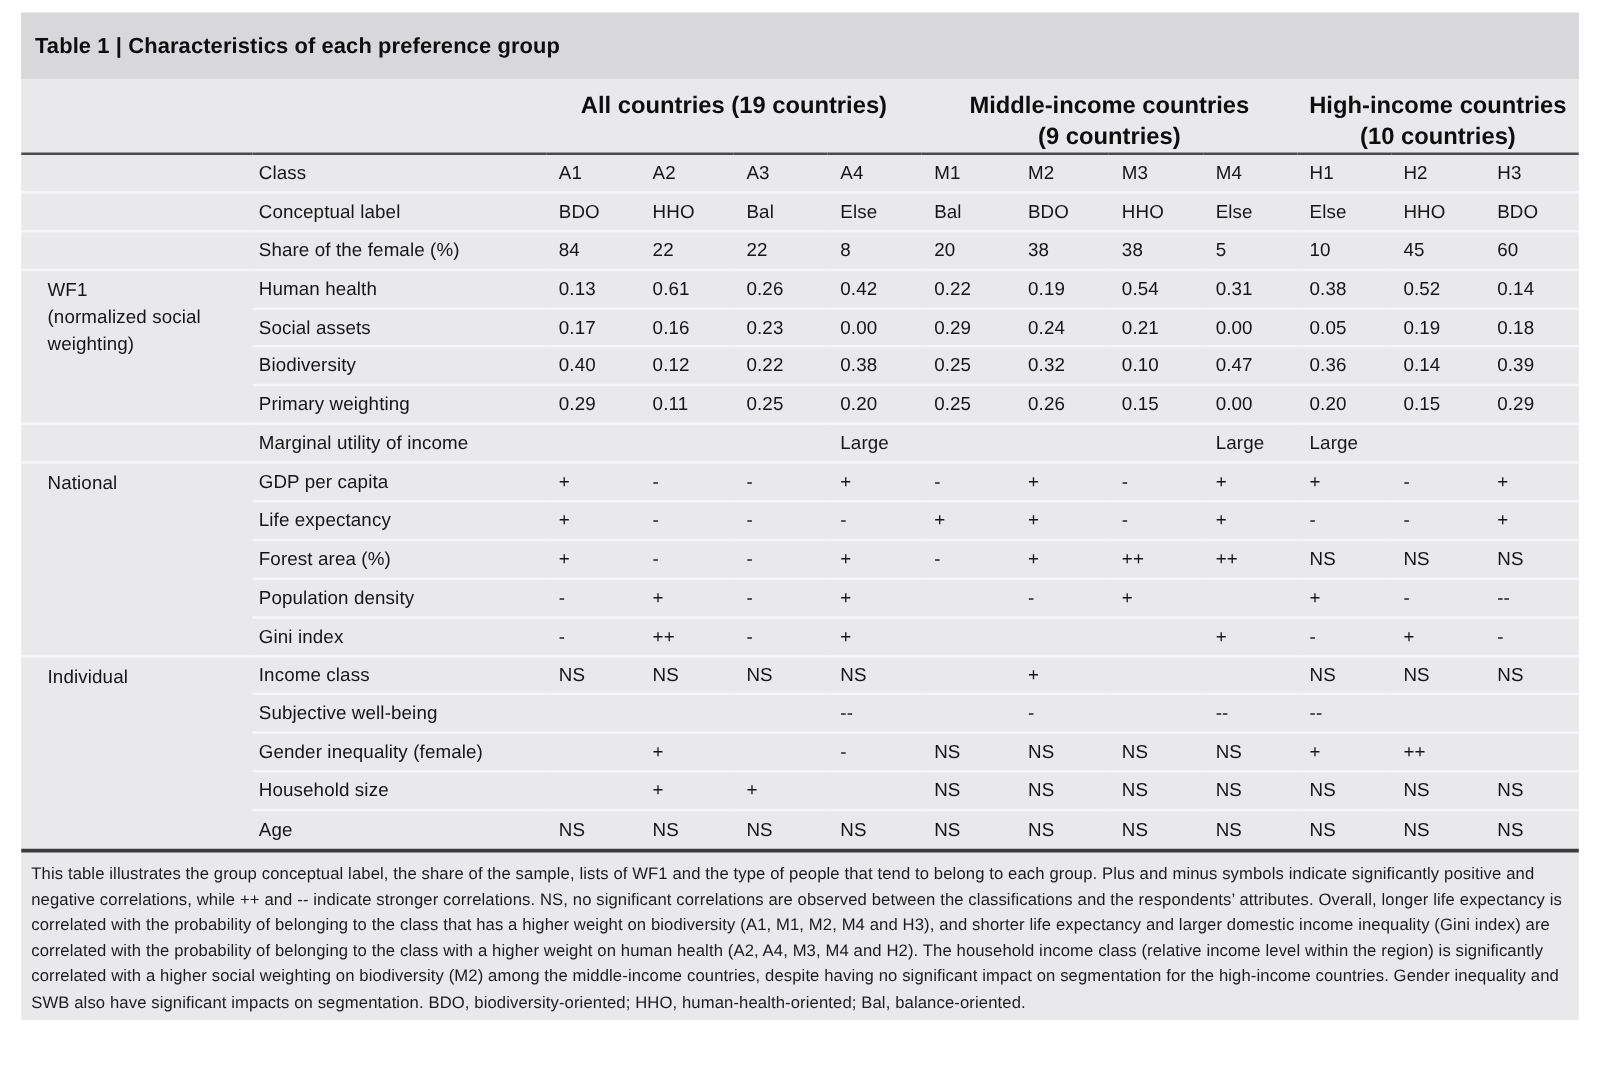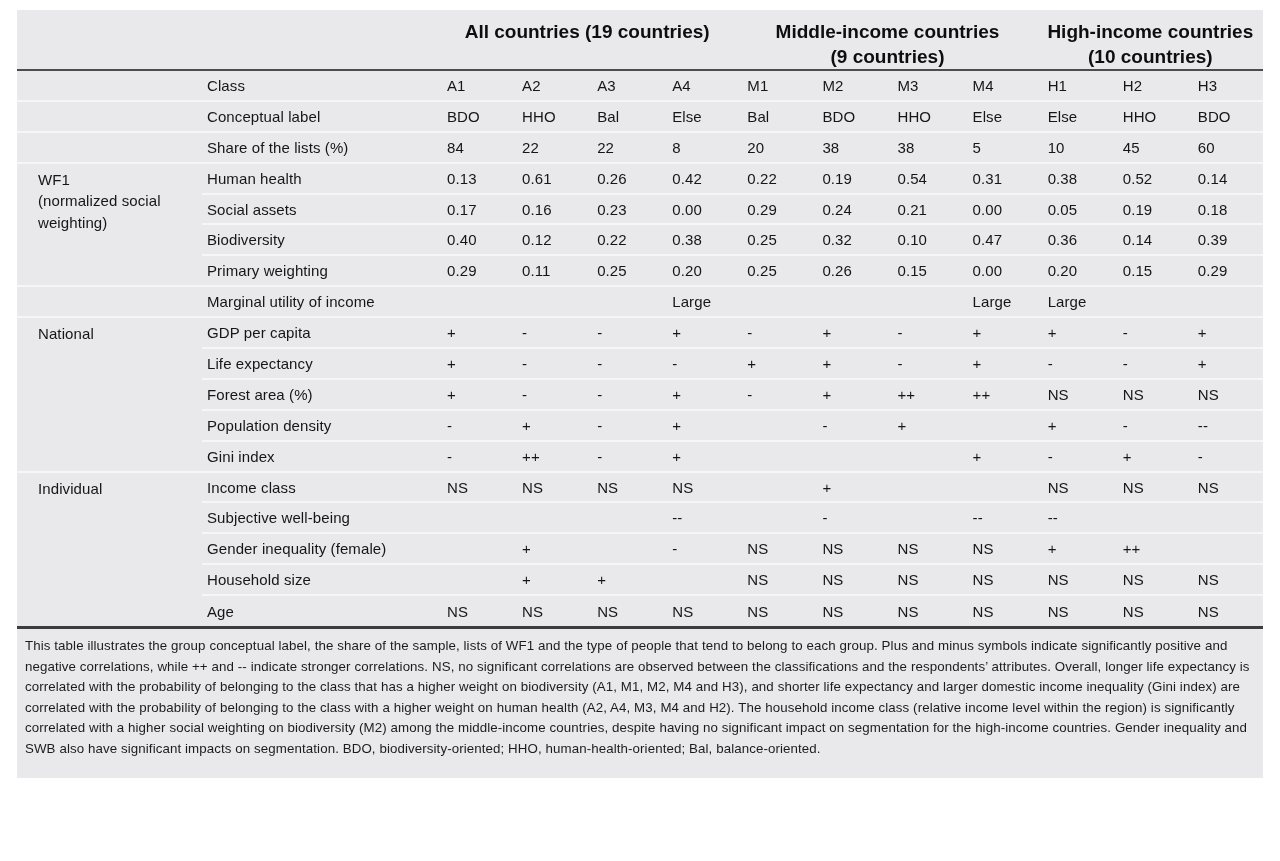--- a/index.html
+++ b/index.html
@@ -63,33 +63,34 @@
     white-space: pre-line;
     line-height: 21.5px;
   }
   td.row-label { padding-left: 5px; }
   td.val { padding-left: 10px; }
   .bottom-rule {
     height: 3px;
     background: #3c3c3c;
   }
   .footnote {
-    padding: 7px 8px 18px 8px;
+    padding: 7px 8px 3px 8px;
     font-size: 13.3px;
     line-height: 20.6px;
     color: #1c1c1c;
     letter-spacing: 0.1px;
   }
 </style>
 </head>
 <body>
 
 <div class="page">
   <div class="figure">
 
+    <div class="title-bar">Table 1 | Characteristics of each preference group</div>
 
     <table class="tbl">
       <colgroup>
         <col style="width:185px">
         <col style="width:235px">
         <col>
           <col>
           <col>
           <col>
           <col>
@@ -136,21 +137,21 @@
             <td class="val">Bal</td>
             <td class="val">BDO</td>
             <td class="val">HHO</td>
             <td class="val">Else</td>
             <td class="val">Else</td>
             <td class="val">HHO</td>
             <td class="val">BDO</td>
           </tr>
           <tr>
             <td class="section-cell" rowspan="1"></td>
-            <td class="row-label">Share of the lists (%)</td>
+            <td class="row-label">Share of the female (%)</td>
             <td class="val">84</td>
             <td class="val">22</td>
             <td class="val">22</td>
             <td class="val">8</td>
             <td class="val">20</td>
             <td class="val">38</td>
             <td class="val">38</td>
             <td class="val">5</td>
             <td class="val">10</td>
             <td class="val">45</td>

